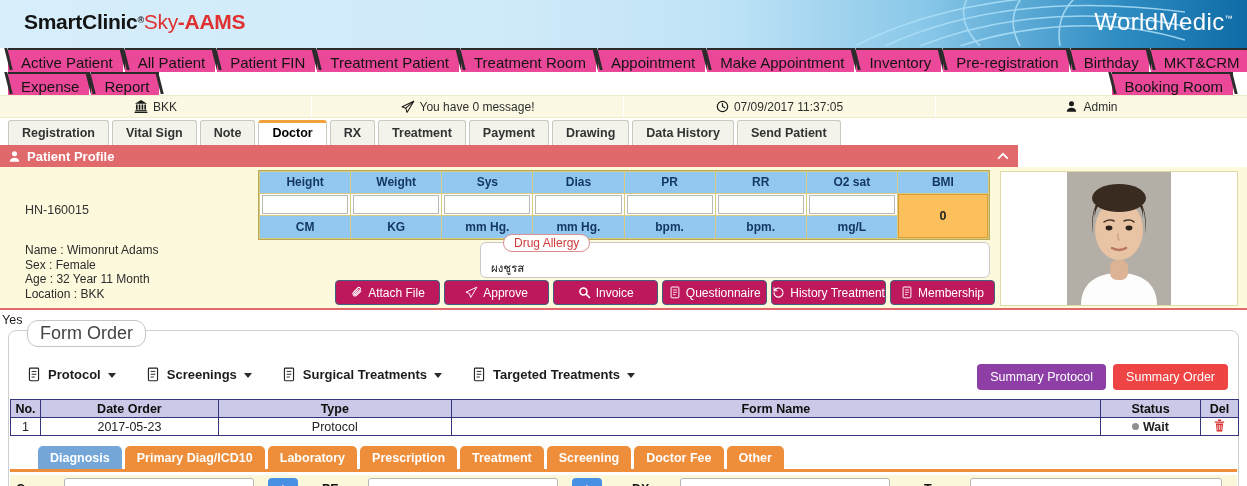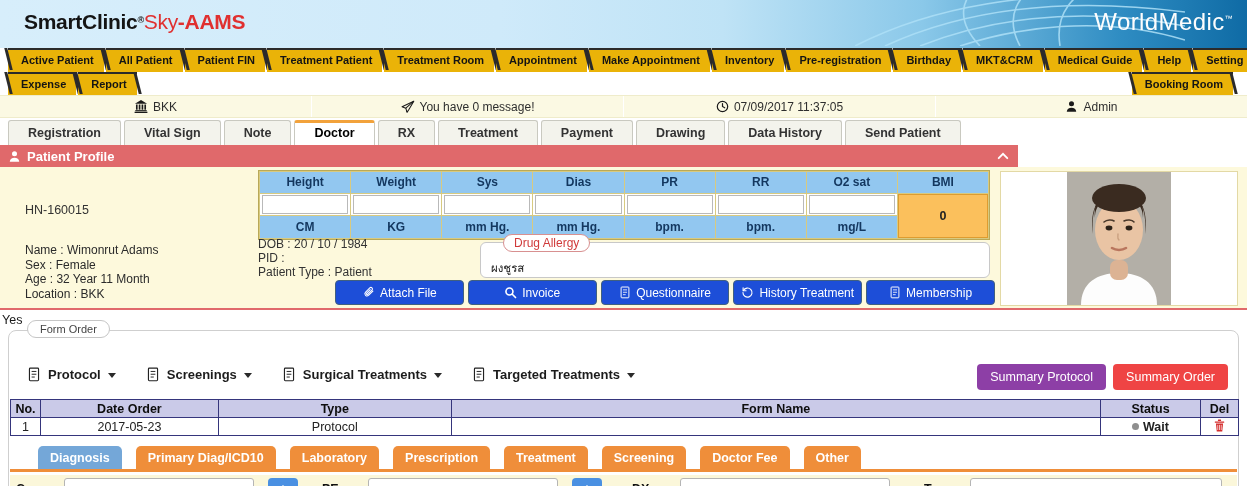--- a/index.html
+++ b/index.html
@@ -22,22 +22,22 @@
   .logo .l-sky  { font-size:21px; color:#e03030; font-weight:400; }
   .logo .l-suf  { font-size:21px; color:#e03030; font-weight:bold; }
   .globe { position:absolute; left:855px; top:0; pointer-events:none; opacity:.85; }
   .brand { position:absolute; right:14px; top:8px; color:#fdfdfd; font-size:24px; font-weight:400; letter-spacing:.4px; }
   .brand sup { font-size:8px; }
 
   
   .menubar { position:absolute; left:0; top:48px; width:1247px; background:#fff; }
   .mrow { display:flex; align-items:stretch; height:24px; padding-left:8px; }
   .mtab {
-    position:relative; background:#eab308; border-top:2px solid #2b2b2b;
-    font-size:11px; font-weight:bold; color:#141414;
+    position:relative; background:#ec4899; border-top:2px solid #2b2b2b;
+    font-size:15px; font-weight:normal; color:#141414;
     padding:4px 10px 0 13px; margin-right:2px; cursor:pointer; white-space:nowrap;
   }
   .mtab::before {
     content:""; position:absolute; left:-1px; top:-2px; bottom:2px; width:3px;
     background:#2b2b2b; transform:skewX(14deg);
   }
   .mtab::after {
     content:""; position:absolute; right:-2px; top:-2px; bottom:2px; width:3px;
     background:#2b2b2b; transform:skewX(14deg);
   }
@@ -51,21 +51,21 @@
     display:flex; align-items:center; font-size:12px; color:#2e2e2e;
   }
   .scell { flex:1; display:flex; align-items:center; justify-content:center; gap:5px; height:100%; border-right:1px solid #fff; }
   .scell:last-child { border-right:none; }
   .sico { color:#1a1a1a; }
 
   
   .subtabs { position:absolute; left:0; top:120px; width:1247px; height:25px; display:flex; padding-left:8px; gap:3px; }
   .stab {
     background:#f3f3ec; border:1px solid #c9c9c0; border-bottom:none;
-    border-radius:3px 3px 0 0; padding:5px 19px 0; font-size:12.5px; font-weight:600;
+    border-radius:3px 3px 0 0; padding:5px 13px 0; font-size:12.5px; font-weight:600;
     color:#333; cursor:pointer; white-space:nowrap;
   }
   .stab.active { background:#fff; border-top:3px solid #f2a23b; padding-top:3px; font-weight:bold; color:#000; }
 
   
   .phead {
     position:absolute; left:0; top:145px; width:1018px; height:22px; background:#e0696b;
     color:#fff; display:flex; align-items:center; gap:6px; padding:0 8px;
     font-size:13px; font-weight:600;
   }
@@ -96,56 +96,56 @@
     position:absolute; left:480px; top:75px; width:510px; height:36px;
     background:#fff; border:1px solid #c8c8c8; border-radius:6px;
   }
   .allergy .alabel {
     position:absolute; left:22px; top:-9px; background:#fff; border:1px solid #d89090;
     border-radius:9px; color:#d03a3a; font-size:12px; padding:1px 10px;
   }
   .allergy .aval { position:absolute; left:10px; top:16px; font-size:11.5px; color:#222; }
   .pbuttons { position:absolute; left:335px; top:113px; width:660px; height:25px; display:flex; gap:4px; }
   .pbtn {
-    flex:1; background:#1d4ed8; border:1px solid #41607f; border-radius:4px;
+    flex:1; background:#be185d; border:1px solid #41607f; border-radius:4px;
     color:#fff; font-size:12px; display:flex; align-items:center; justify-content:center; gap:5px;
     cursor:pointer; white-space:nowrap;
   }
   .photo-panel {
     position:absolute; left:1000px; top:4px; width:238px; height:135px;
     background:#fff; border:1px solid #e3d9a5; display:flex; justify-content:center;
   }
 
   .yes-text { position:absolute; left:2px; top:313px; font-size:12.5px; color:#1a1a1a; }
 
   
   .fieldset {
     position:absolute; left:8px; top:330px; width:1231px; height:170px;
     border:1px solid #cfcfcf; border-radius:8px; background:#fff;
   }
   .fieldset .flegend {
     position:absolute; left:18px; top:-11px; background:#fff; border:1px solid #c6c6c6;
-    border-radius:11px; font-size:11px; color:#444; padding:2px 12px;
+    border-radius:11px; font-size:18px; color:#444; padding:2px 12px;
   }
   .dropdown-row { position:absolute; left:18px; top:36px; display:flex; gap:30px; align-items:center; }
   .fo-dd { display:flex; align-items:center; gap:7px; font-size:13px; font-weight:bold; color:#1c1c1c; cursor:pointer; }
   .caret { width:0; height:0; border-left:4px solid transparent; border-right:4px solid transparent; border-top:5px solid #2a2a2a; margin-top:2px; }
   .summary-btns { position:absolute; right:10px; top:33px; display:flex; gap:7px; }
   .sumbtn { height:26px; border:none; border-radius:4px; color:#fff; font:12.5px "Liberation Sans",sans-serif; padding:0 13px; cursor:pointer; }
   .sumbtn.purple { background:#8d3fa6; }
   .sumbtn.blue { background:#ef4444; }
 
   .order-table { position:absolute; left:1px; top:68px; width:1229px; border-collapse:collapse; font-size:12.5px; }
   .order-table th { background:#cacae8; border:1px solid #35357c; font-weight:bold; color:#0d0d0d; height:18px; padding:0 3px; }
   .order-table td { background:#fff; border:1px solid #35357c; height:18px; text-align:center; color:#222; padding:0 3px; }
   .status-dot { display:inline-block; width:7px; height:7px; border-radius:50%; background:#8f8f8f; margin-right:4px; vertical-align:middle; }
   .wait-txt { font-weight:bold; vertical-align:middle; }
   .trash { cursor:pointer; display:inline-block; }
 
-  .btabs-wrap { position:absolute; left:1px; right:1px; top:113px; height:28px; border-bottom:3px solid #ef8e3a; display:flex; align-items:flex-end; padding-left:28px; gap:14px; }
+  .btabs-wrap { position:absolute; left:1px; right:1px; top:113px; height:28px; border-bottom:3px solid #ef8e3a; display:flex; align-items:flex-end; padding-left:28px; gap:3px; }
   .btab {
     background:#ef8e3a; color:#fff; font-size:12.5px; font-weight:bold;
     border-radius:5px 5px 0 0; padding:5px 12px 4px; cursor:pointer; white-space:nowrap;
   }
   .btab.active { background:#74a7d8; }
 
   .fields-row { position:absolute; left:1px; right:1px; top:144px; height:50px; background:#fbf7da; display:flex; align-items:flex-start; padding:3px 0 0 6px; }
   .flabel { font-size:12.5px; font-weight:bold; color:#111; padding-top:4px; white-space:nowrap; }
   .fselect {
     height:26px; background:#fff; border:1px solid #b5b5b5; border-radius:3px;
@@ -311,39 +311,42 @@
 
       <div class="vu">CM</div>
       <div class="vu">KG</div>
       <div class="vu">mm Hg.</div>
       <div class="vu">mm Hg.</div>
       <div class="vu">bpm.</div>
       <div class="vu">bpm.</div>
       <div class="vu">mg/L</div>
     </div>
 
-    <div class="dobblock">
-      <div><span>DOB :</span> <span>20 / 10 / 1984</span></div>
-      <div><span>PID :</span> <span></span></div>
-      <div><span>Patient Type :</span> <span>Patient</span></div>
-    </div>
 
     <div class="allergy">
       <div class="alabel">Drug Allergy</div>
       <div class="aval">ผงชูรส</div>
     </div>
 
     <div class="pbuttons">
       <div class="pbtn">
         <span>
             <svg width="13" height="13" viewBox="0 0 16 16" fill="none" stroke="#fff" stroke-width="1.3" stroke-linecap="round">
               <path d="M13.4 6.2 8 11.6a2.7 2.7 0 0 1-3.8-3.8l5.4-5.4a1.9 1.9 0 0 1 2.7 2.7L7 10.4a1 1 0 0 1-1.4-1.4l4.5-4.5"></path>
             </svg>
           </span>
         <span>Attach File</span>
+      </div>
+      <div class="pbtn">
+        <span>
+            <svg width="13" height="13" viewBox="0 0 16 16" fill="none" stroke="#fff" stroke-width="1.2" stroke-linejoin="round">
+              <path d="M14.6 1.4 1.2 7.6l4.3 1.7 1.4 4.8 2.3-3.5 5.4-9.2z"></path>
+            </svg>
+          </span>
+        <span>Approve</span>
       </div>
       <div class="pbtn">
         <span>
             <svg width="13" height="13" viewBox="0 0 16 16" fill="none" stroke="#fff" stroke-width="2">
               <circle cx="6.7" cy="6.7" r="4.3"></circle>
               <path d="m10.2 10.2 4 4" stroke-linecap="round"></path>
             </svg>
           </span>
         <span>Invoice</span>
       </div>

